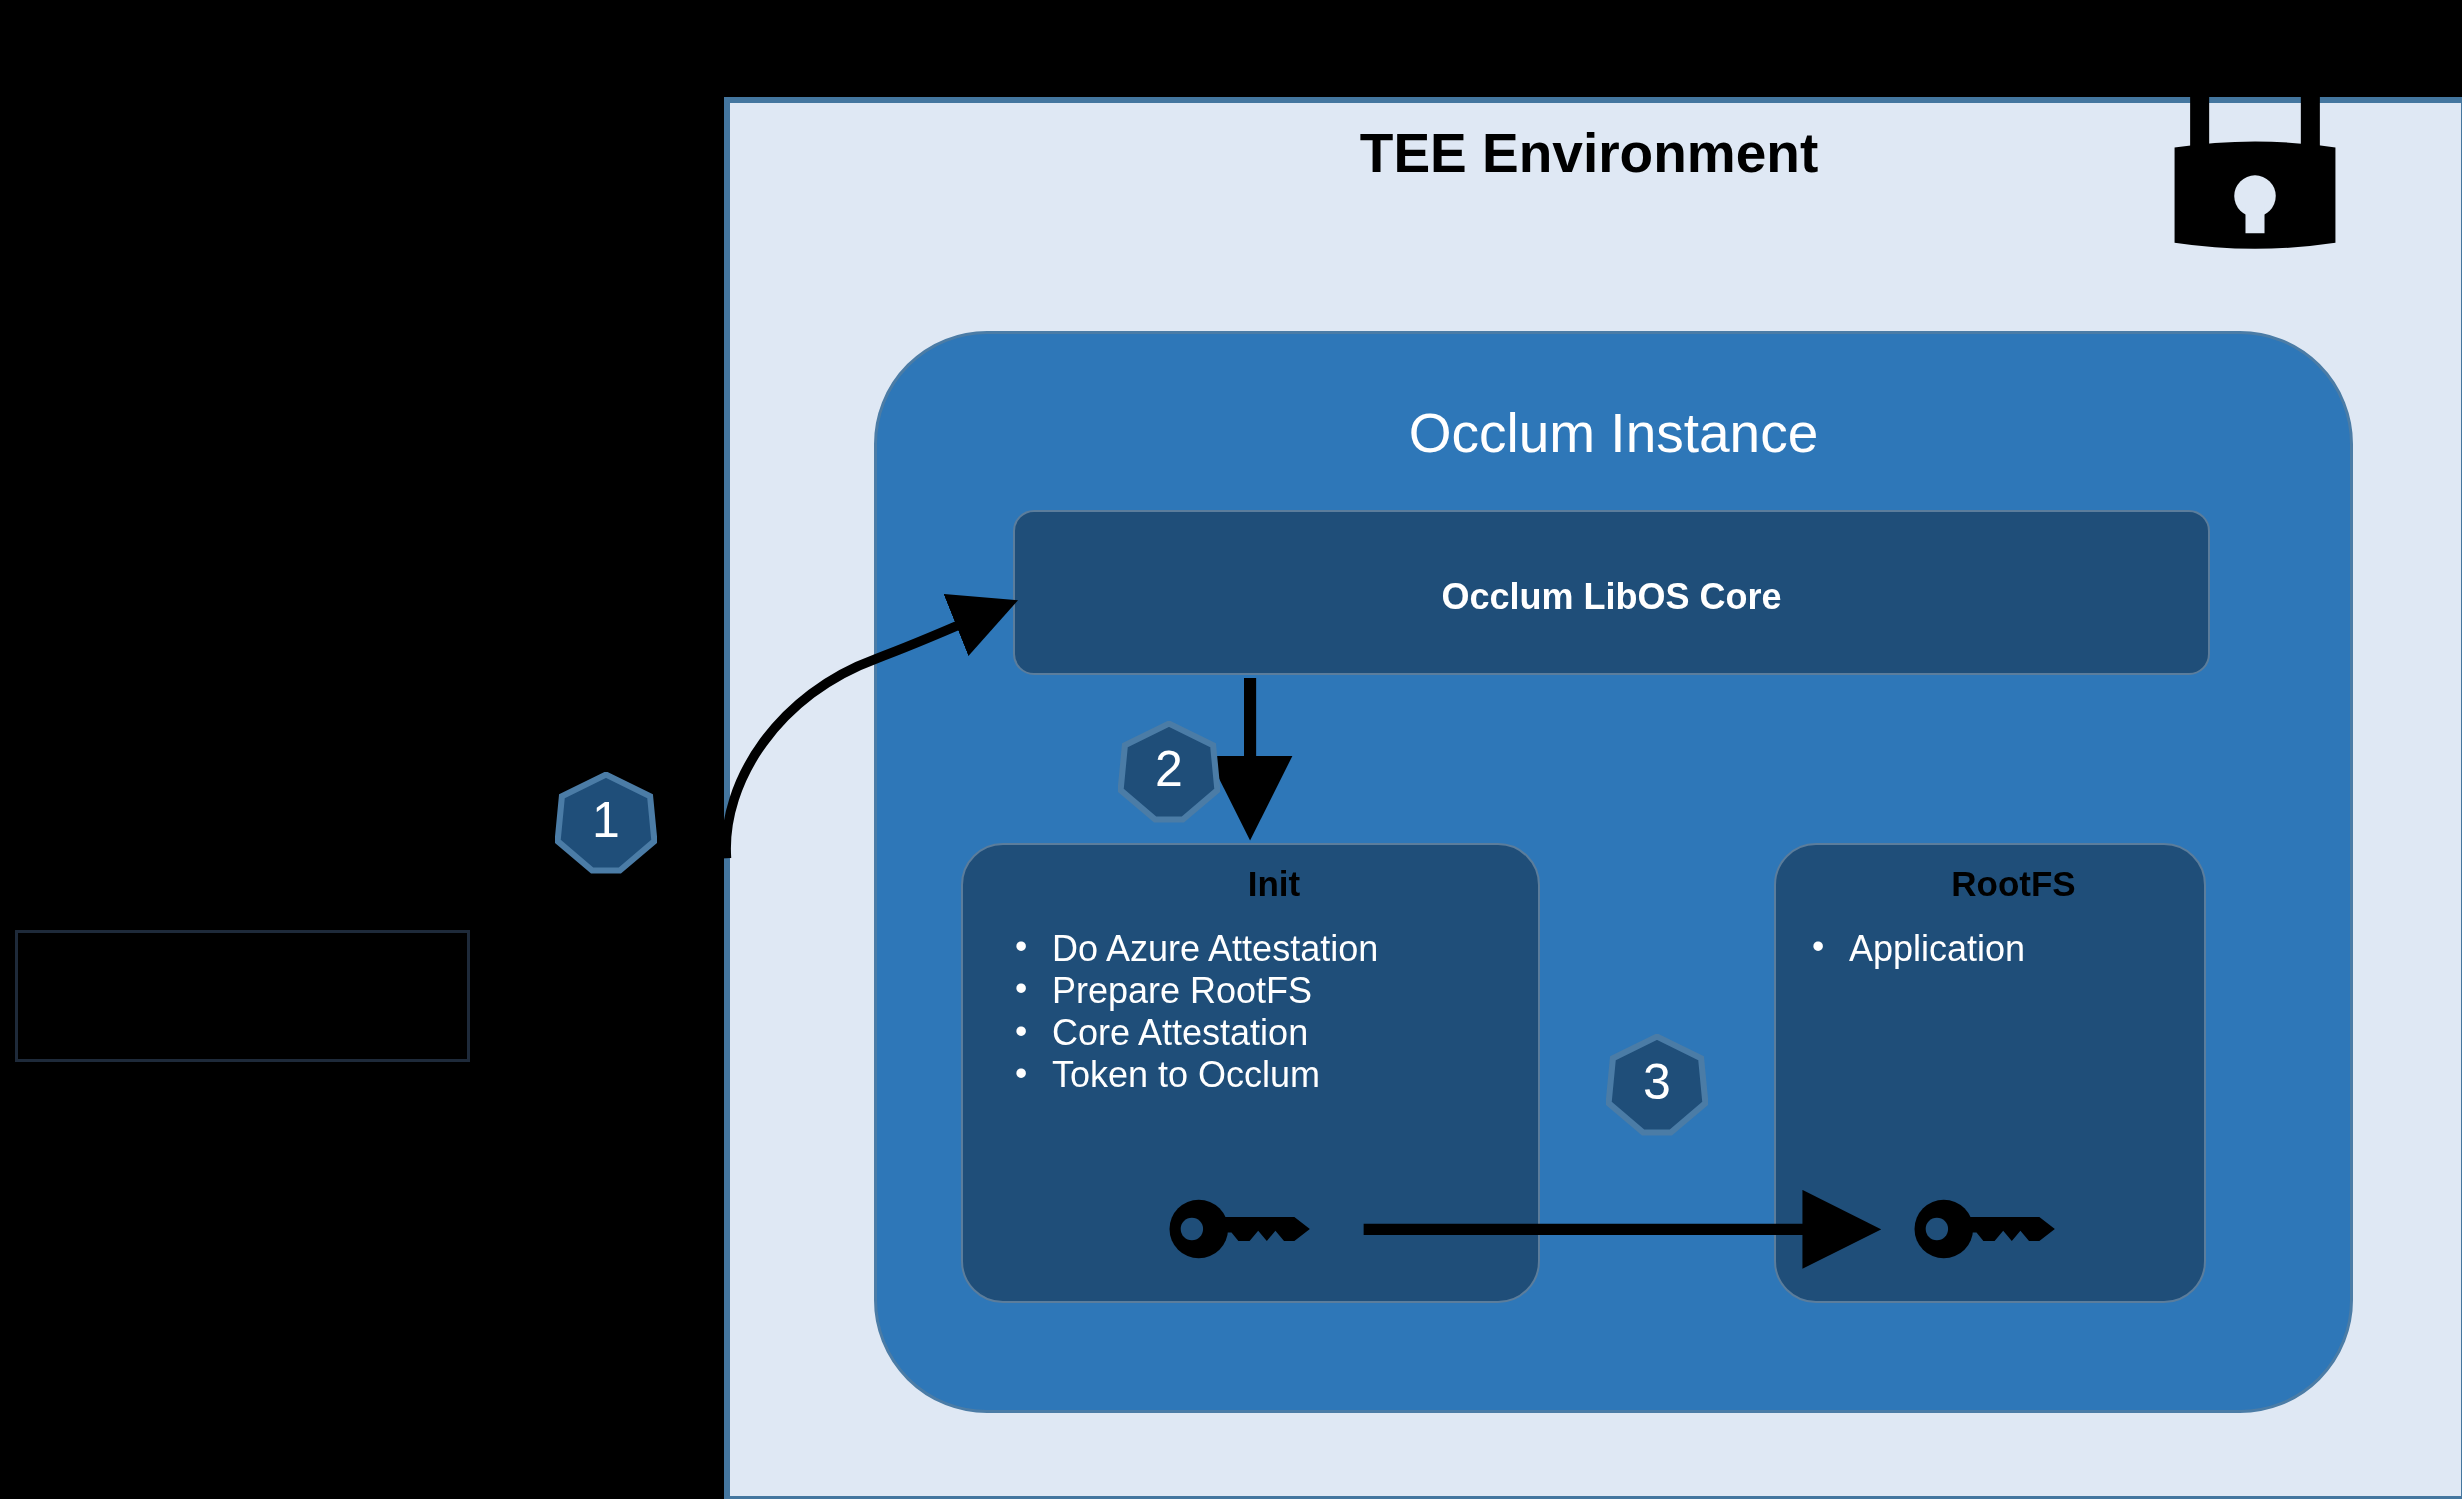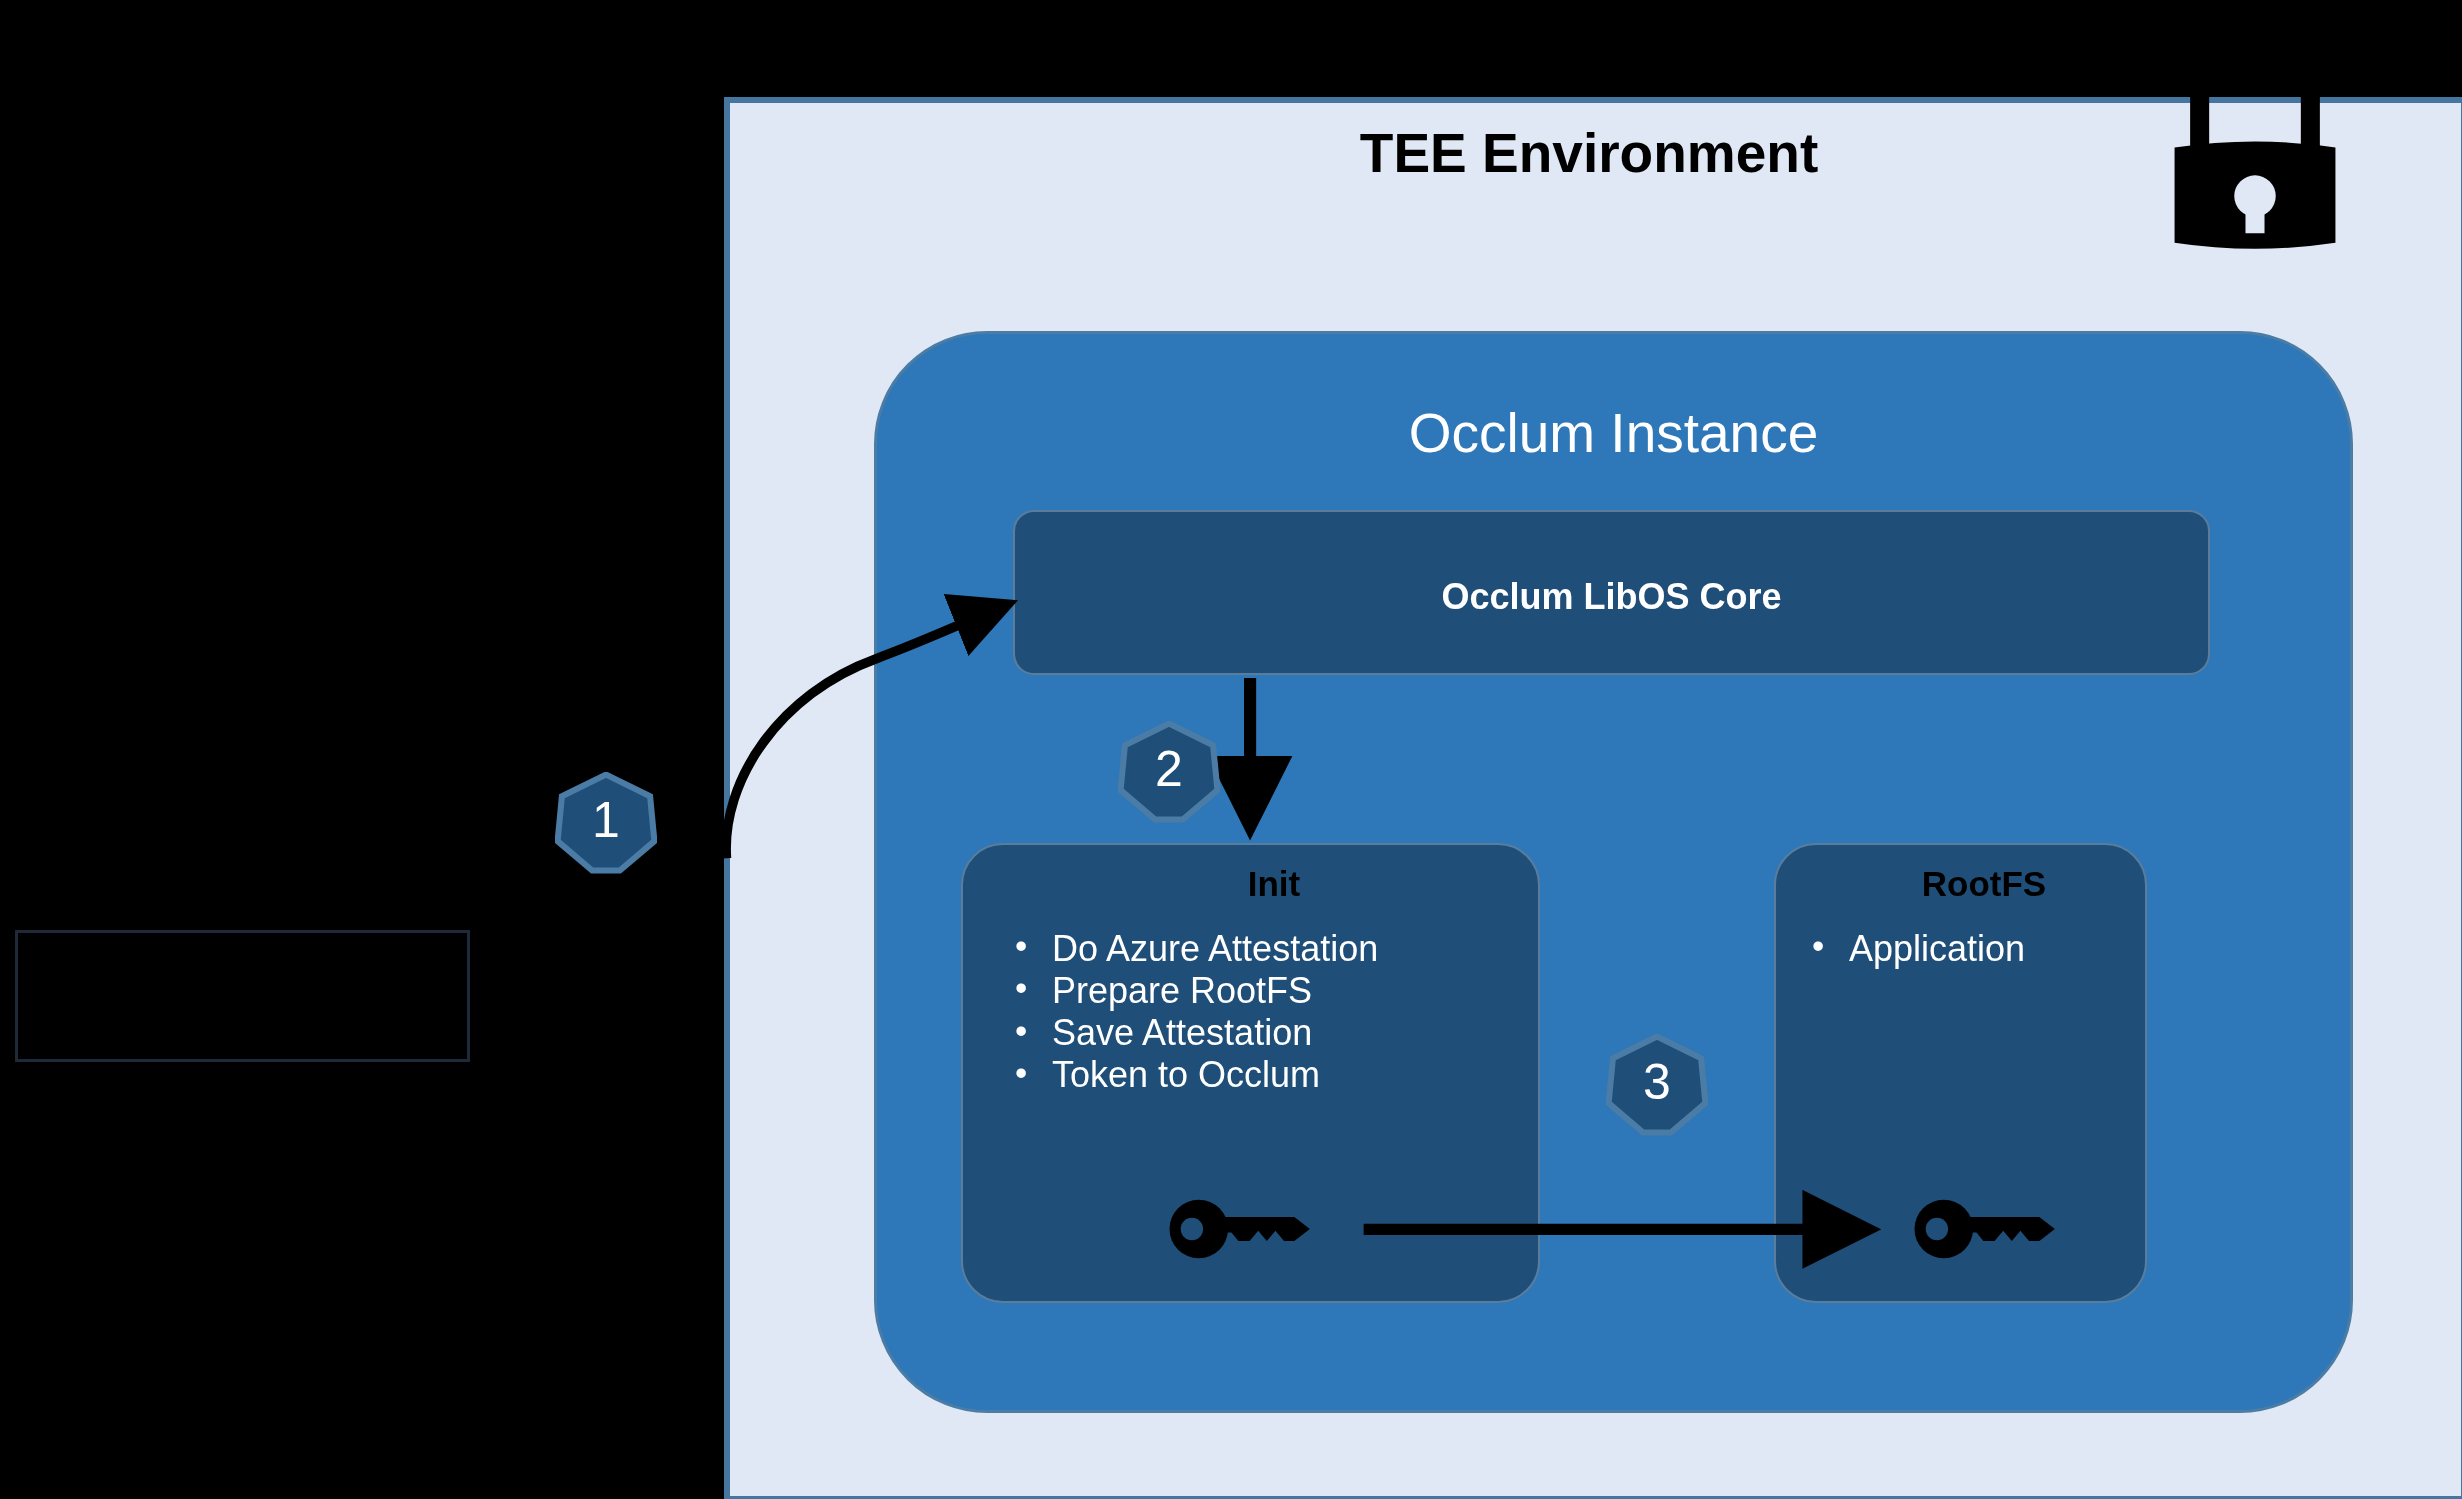--- a/index.html
+++ b/index.html
@@ -90,21 +90,21 @@
 
   
   .sub-box{
     position:absolute;
     background:#1f4e79;
     border:2.6px solid #5b7d9c;
     border-radius:42px;
     box-sizing:border-box;
   }
   .init-box{ left:961px; top:843px; width:579px; height:460px; }
-  .rootfs-box{ left:1774px; top:843px; width:373px; height:460px; }
+  .rootfs-box{ left:1774px; top:843px; width:432px; height:460px; }
 
   .sub-title{
     position:absolute;
     left:0; right:0; top:19px;
     text-align:center;
     font-size:35px;
     font-weight:bold;
     color:#000000;
     padding-left:47px;
   }
@@ -182,21 +182,21 @@
 
   <div class="libos-box">
     <span class="libos-label">Occlum LibOS Core</span>
   </div>
 
   <div class="sub-box init-box">
     <div class="sub-title">Init</div>
     <ul class="bullets">
       <li>Do Azure Attestation</li>
       <li>Prepare RootFS</li>
-      <li>Save Attestation</li>
+      <li>Core Attestation</li>
       <li style="padding-left:49px">Token to Occlum</li>
     </ul>
   </div>
 
   <div class="sub-box rootfs-box">
     <div class="sub-title">RootFS</div>
     <ul class="bullets">
       <li>Application</li>
     </ul>
   </div>

